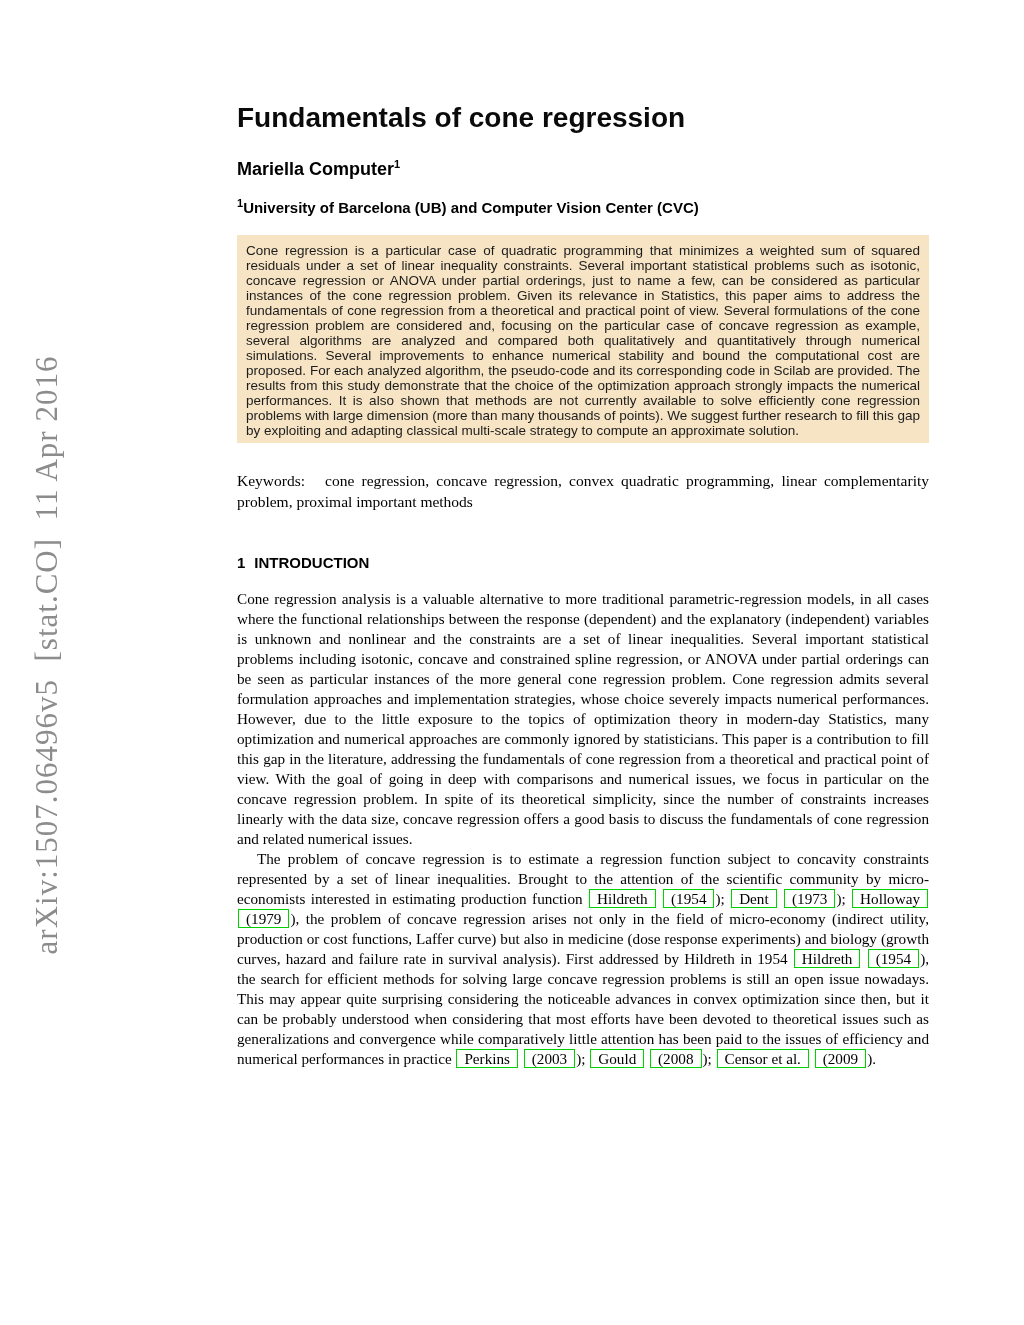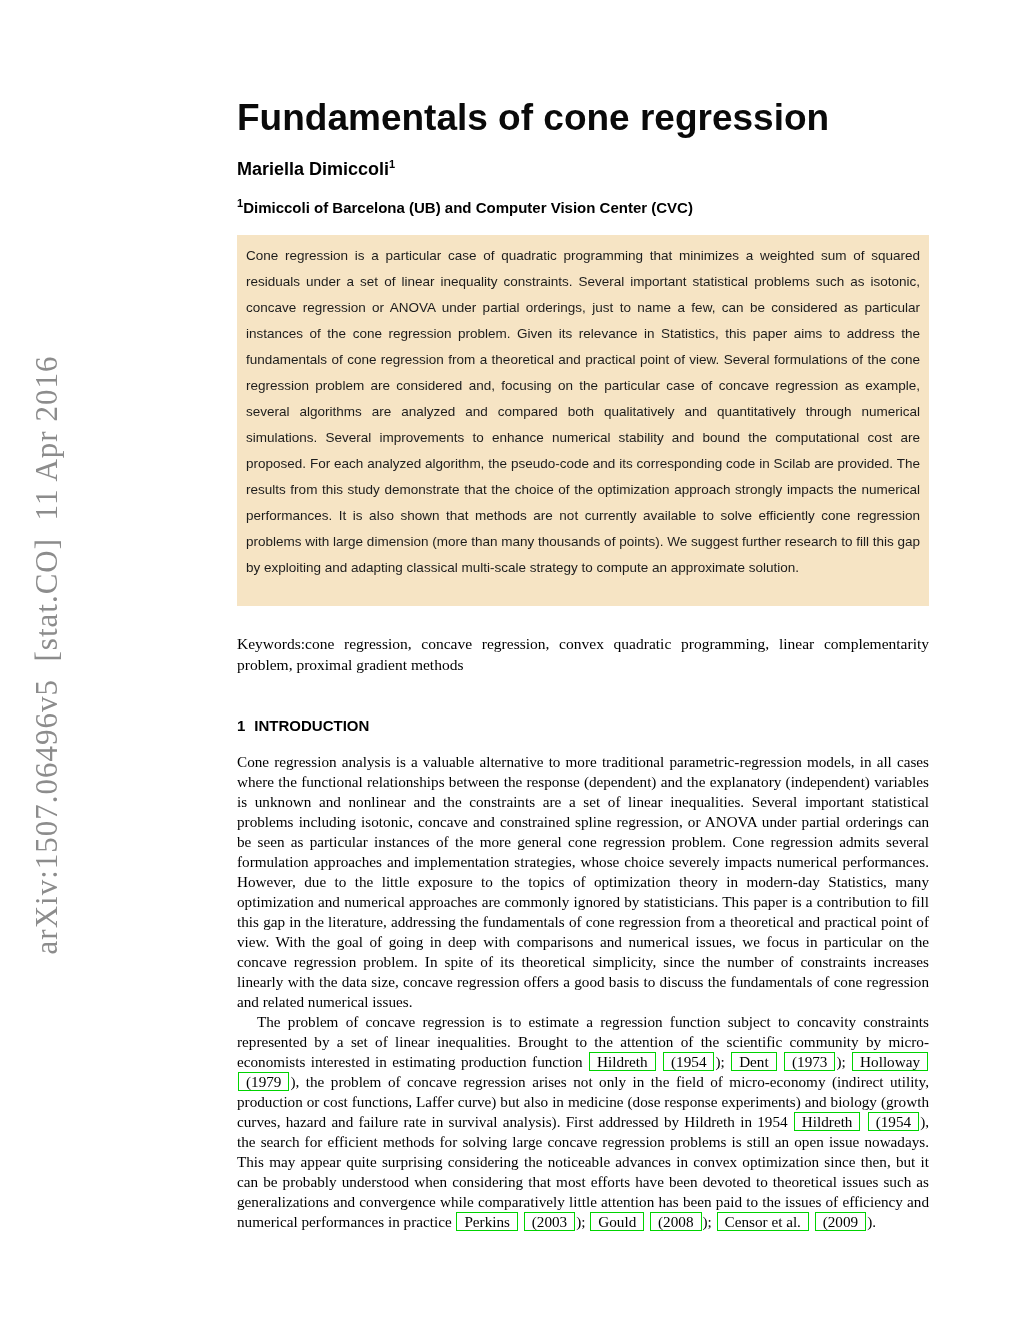--- a/index.html
+++ b/index.html
@@ -25,21 +25,21 @@
   }
   .content {
     position: absolute;
     left: 237px; top: 0;
     width: 692px;
   }
   .paper-title {
     margin-top: 99px;
     font-family: "Liberation Sans", sans-serif;
     font-weight: bold;
-    font-size: 37px;
+    font-size: 28px;
     line-height: 38px;
     color: #0a0a0a;
   }
   .author-line {
     margin-top: 20px;
     font-family: "Liberation Sans", sans-serif;
     font-weight: bold;
     font-size: 18px;
     line-height: 24px;
   }
@@ -59,34 +59,34 @@
   .abstract-heading {
     margin-top: 31px;
     font-family: "Liberation Sans", sans-serif;
     font-weight: bold;
     font-size: 17px;
     line-height: 22px;
   }
   .abstract-box {
     margin-top: 17px;
     background: #f6e4c4;
-    padding: 8px 9px 25px 9px;
+    padding: 8px 9px 5px 9px;
     font-family: "Liberation Sans", sans-serif;
     font-size: 13.5px;
-    line-height: 26px;
+    line-height: 15px;
     text-align: justify;
     color: #1c1c1c;
   }
   .keywords-line {
     margin-top: 27px;
     font-size: 15.5px;
     line-height: 21px;
     text-align: justify;
   }
-  .keywords-label { }
+  .keywords-label { margin-right: 20px; }
   .section-heading {
     margin-top: 40px;
     font-family: "Liberation Sans", sans-serif;
     font-weight: bold;
     font-size: 15px;
     line-height: 22px;
   }
   .section-heading .heading-text { margin-left: 9px; }
   .body-para {
     font-size: 15.2px;
@@ -105,34 +105,34 @@
 </head>
 <body>
 
 <div class="arxiv-watermark">arXiv:1507.06496v5  [stat.CO]  11 Apr 2016</div>
 
 <div class="content">
 
   <h1 class="paper-title" style="margin-bottom:0;">Fundamentals of cone regression</h1>
 
   <div class="author-line">
-    <span>Mariella Dimiccoli</span><sup>1</sup>
+    <span>Mariella Computer</span><sup>1</sup>
   </div>
 
   <div class="affiliation-line">
-    <sup>1</sup><span>Dimiccoli of Barcelona (UB) and Computer Vision Center (CVC)</span>
+    <sup>1</sup><span>University of Barcelona (UB) and Computer Vision Center (CVC)</span>
   </div>
 
 
   <div class="abstract-box" style="background: rgb(246, 228, 196);">
     <span>Cone regression is a particular case of quadratic programming that minimizes a weighted sum of squared residuals under a set of linear inequality constraints. Several important statistical problems such as isotonic, concave regression or ANOVA under partial orderings, just to name a few, can be considered as particular instances of the cone regression problem. Given its relevance in Statistics, this paper aims to address the fundamentals of cone regression from a theoretical and practical point of view. Several formulations of the cone regression problem are considered and, focusing on the particular case of concave regression as example, several algorithms are analyzed and compared both qualitatively and quantitatively through numerical simulations. Several improvements to enhance numerical stability and bound the computational cost are proposed. For each analyzed algorithm, the pseudo-code and its corresponding code in Scilab are provided. The results from this study demonstrate that the choice of the optimization approach strongly impacts the numerical performances. It is also shown that methods are not currently available to solve efficiently cone regression problems with large dimension (more than many thousands of points). We suggest further research to fill this gap by exploiting and adapting classical multi-scale strategy to compute an approximate solution.</span>
   </div>
 
   <div class="keywords-line">
-    <span class="keywords-label">Keywords:</span><span>cone regression, concave regression, convex quadratic programming, linear complementarity problem, proximal gradient methods</span>
+    <span class="keywords-label">Keywords:</span><span>cone regression, concave regression, convex quadratic programming, linear complementarity problem, proximal important methods</span>
   </div>
 
   <div class="section-heading">
     <span class="heading-number">1</span><span class="heading-text">INTRODUCTION</span>
   </div>
 
   <p class="body-para para-first" style="margin-bottom:0;">Cone regression analysis is a valuable alternative to more traditional parametric-regression models, in all cases where the functional relationships between the response (dependent) and the explanatory (independent) variables is unknown and nonlinear and the constraints are a set of linear inequalities. Several important statistical problems including isotonic, concave and constrained spline regression, or ANOVA under partial orderings can be seen as particular instances of the more general cone regression problem. Cone regression admits several formulation approaches and implementation strategies, whose choice severely impacts numerical performances. However, due to the little exposure to the topics of optimization theory in modern-day Statistics, many optimization and numerical approaches are commonly ignored by statisticians. This paper is a contribution to fill this gap in the literature, addressing the fundamentals of cone regression from a theoretical and practical point of view. With the goal of going in deep with comparisons and numerical issues, we focus in particular on the concave regression problem. In spite of its theoretical simplicity, since the number of constraints increases linearly with the data size, concave regression offers a good basis to discuss the fundamentals of cone regression and related numerical issues.</p>
 
   <p class="body-para para-indent" style="margin-top:0;"><span>The problem of concave regression is to estimate a regression function subject to concavity constraints represented by a set of linear inequalities.  Brought to the attention of the scientific community by micro-economists interested in estimating production function </span><span class="cite">Hildreth</span><span> </span><span class="cite">(1954</span><span>); </span><span class="cite">Dent</span><span> </span><span class="cite">(1973</span><span>); </span><span class="cite">Holloway</span><span> </span><span class="cite">(1979</span><span>), the problem of concave regression arises not only in the field of micro-economy (indirect utility, production or cost functions, Laffer curve) but also in medicine (dose response experiments) and biology (growth curves, hazard and failure rate in survival analysis). First addressed by Hildreth in 1954 </span><span class="cite">Hildreth</span><span> </span><span class="cite">(1954</span><span>), the search for efficient methods for solving large concave regression problems is still an open issue nowadays. This may appear quite surprising considering the noticeable advances in convex optimization since then, but it can be probably understood when considering that most efforts have been devoted to theoretical issues such as generalizations and convergence while comparatively little attention has been paid to the issues of efficiency and numerical performances in practice </span><span class="cite">Perkins</span><span> </span><span class="cite">(2003</span><span>); </span><span class="cite">Gould</span><span> </span><span class="cite">(2008</span><span>); </span><span class="cite">Censor et al.</span><span> </span><span class="cite">(2009</span><span>).</span></p>
 

